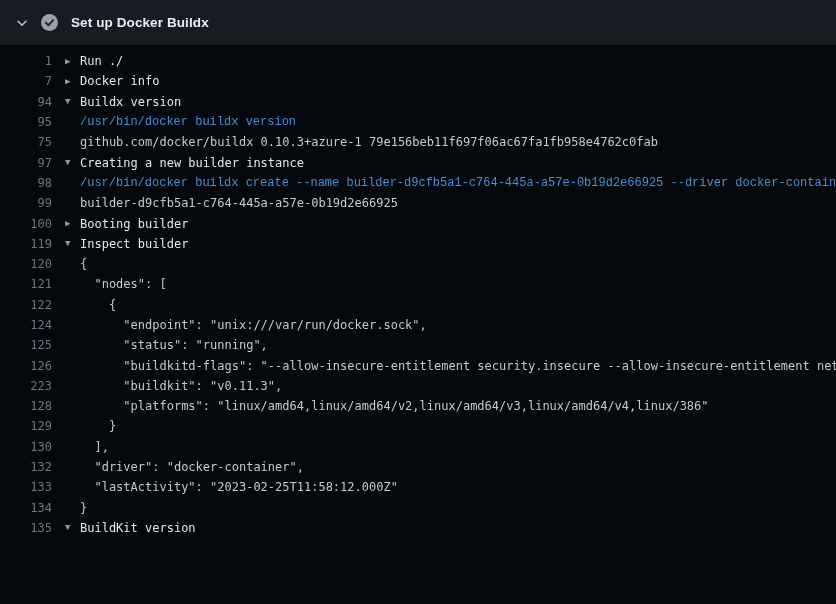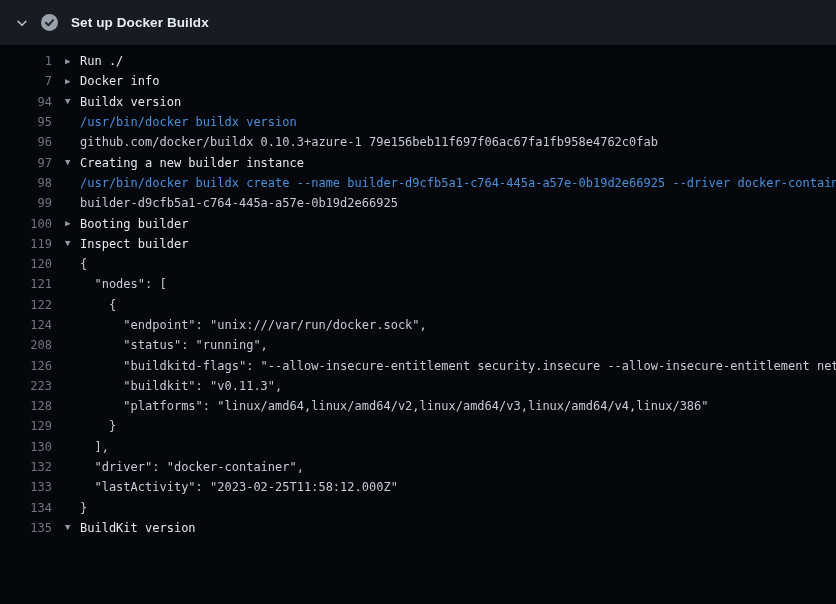--- a/index.html
+++ b/index.html
@@ -51,21 +51,21 @@
   }
   .arrowcell {
     flex: 0 0 28px;
     padding-left: 13px;
     color: var(--arrow-fg, #9198a1);
     font-size: 9px;
     line-height: 1;
   }
   .text { flex: 1 1 auto; overflow: hidden; }
   .t-group   { color: var(--group-fg, #e2e8ee); cursor: pointer; }
-  .t-command { color: var(--cmd-fg, #4a8fd8); }
+  .t-command { color: var(--cmd-fg, #4a8fd8); font-family: Liberation Mono, monospace; }
   .t-output  { color: var(--out-fg, #c3cbd3); }
 </style>
 </head>
 <body>
 
 <div class="window">
 
   <div class="step-header">
     <span class="chev">
       <svg width="14" height="14" viewBox="0 0 16 16" fill="none">
@@ -79,31 +79,31 @@
       </svg>
     </span>
     <span class="step-title">Set up Docker Buildx</span>
   </div>
 
   <div class="log" id="log">
       <div class="row"><span class="gutter">1</span><span class="arrowcell">▶</span><span class="text t-group">Run ./</span></div>
       <div class="row"><span class="gutter">7</span><span class="arrowcell">▶</span><span class="text t-group">Docker info</span></div>
       <div class="row"><span class="gutter">94</span><span class="arrowcell">▼</span><span class="text t-group">Buildx version</span></div>
       <div class="row"><span class="gutter">95</span><span class="arrowcell"></span><span class="text t-command">/usr/bin/docker buildx version</span></div>
-      <div class="row"><span class="gutter">96</span><span class="arrowcell"></span><span class="text t-output">github.com/docker/buildx 0.10.3+azure-1 79e156beb11f697f06ac67fa1fb958e4762c0fab</span></div>
+      <div class="row"><span class="gutter">75</span><span class="arrowcell"></span><span class="text t-output">github.com/docker/buildx 0.10.3+azure-1 79e156beb11f697f06ac67fa1fb958e4762c0fab</span></div>
       <div class="row"><span class="gutter">97</span><span class="arrowcell">▼</span><span class="text t-group">Creating a new builder instance</span></div>
       <div class="row"><span class="gutter">98</span><span class="arrowcell"></span><span class="text t-command">/usr/bin/docker buildx create --name builder-d9cfb5a1-c764-445a-a57e-0b19d2e66925 --driver docker-container</span></div>
       <div class="row"><span class="gutter">99</span><span class="arrowcell"></span><span class="text t-output">builder-d9cfb5a1-c764-445a-a57e-0b19d2e66925</span></div>
       <div class="row"><span class="gutter">100</span><span class="arrowcell">▶</span><span class="text t-group">Booting builder</span></div>
       <div class="row"><span class="gutter">119</span><span class="arrowcell">▼</span><span class="text t-group">Inspect builder</span></div>
       <div class="row"><span class="gutter">120</span><span class="arrowcell"></span><span class="text t-output">{</span></div>
       <div class="row"><span class="gutter">121</span><span class="arrowcell"></span><span class="text t-output">  "nodes": [</span></div>
       <div class="row"><span class="gutter">122</span><span class="arrowcell"></span><span class="text t-output">    {</span></div>
       <div class="row"><span class="gutter">124</span><span class="arrowcell"></span><span class="text t-output">      "endpoint": "unix:///var/run/docker.sock",</span></div>
-      <div class="row"><span class="gutter">208</span><span class="arrowcell"></span><span class="text t-output">      "status": "running",</span></div>
+      <div class="row"><span class="gutter">125</span><span class="arrowcell"></span><span class="text t-output">      "status": "running",</span></div>
       <div class="row"><span class="gutter">126</span><span class="arrowcell"></span><span class="text t-output">      "buildkitd-flags": "--allow-insecure-entitlement security.insecure --allow-insecure-entitlement network.host",</span></div>
       <div class="row"><span class="gutter">223</span><span class="arrowcell"></span><span class="text t-output">      "buildkit": "v0.11.3",</span></div>
       <div class="row"><span class="gutter">128</span><span class="arrowcell"></span><span class="text t-output">      "platforms": "linux/amd64,linux/amd64/v2,linux/amd64/v3,linux/amd64/v4,linux/386"</span></div>
       <div class="row"><span class="gutter">129</span><span class="arrowcell"></span><span class="text t-output">    }</span></div>
       <div class="row"><span class="gutter">130</span><span class="arrowcell"></span><span class="text t-output">  ],</span></div>
       <div class="row"><span class="gutter">132</span><span class="arrowcell"></span><span class="text t-output">  "driver": "docker-container",</span></div>
       <div class="row"><span class="gutter">133</span><span class="arrowcell"></span><span class="text t-output">  "lastActivity": "2023-02-25T11:58:12.000Z"</span></div>
       <div class="row"><span class="gutter">134</span><span class="arrowcell"></span><span class="text t-output">}</span></div>
       <div class="row"><span class="gutter">135</span><span class="arrowcell">▼</span><span class="text t-group">BuildKit version</span></div>
     </div>

